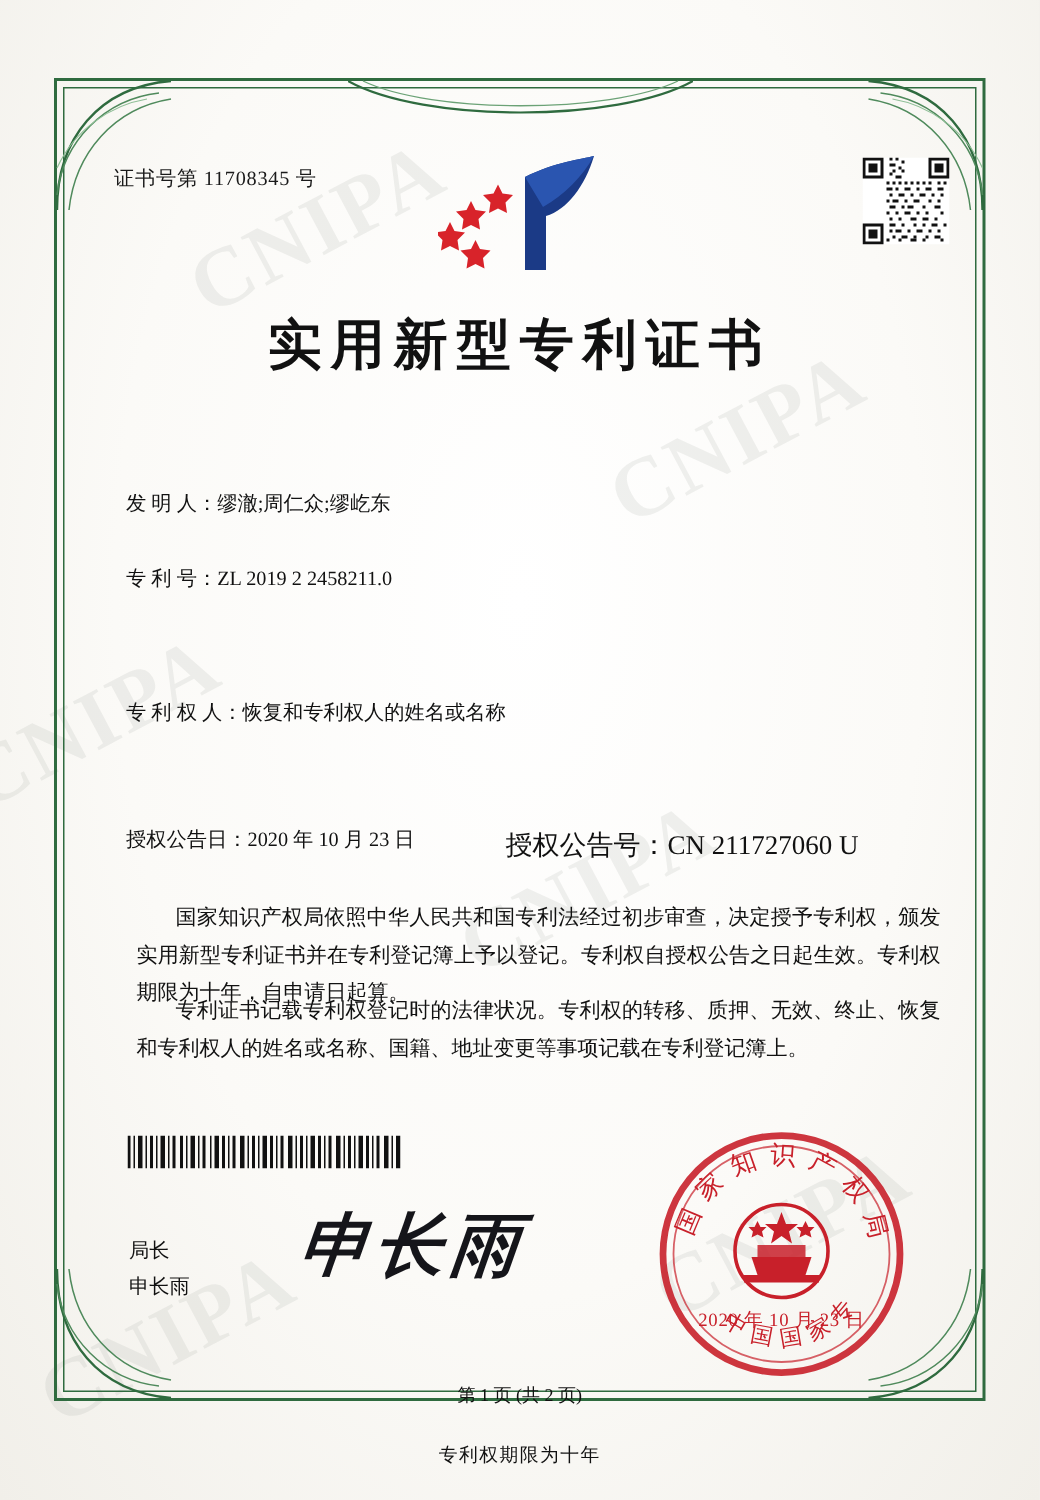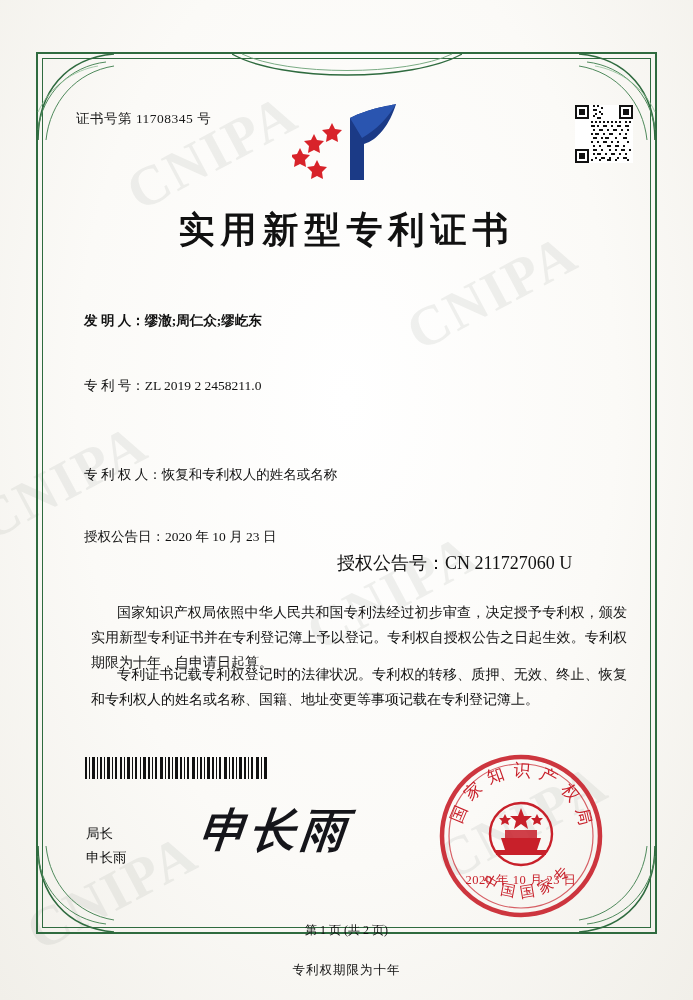--- a/index.html
+++ b/index.html
@@ -102,26 +102,26 @@
   }
   .field .lbl {
     display: inline-block;
   }
   .field .val {
     display: inline-block;
   }
   .lbl-plain { display:inline-block; }
 
   #f-name   { top: 293px; }
-  #f-inv    { top: 312px; font-weight: bold; }
+  #f-inv    { top: 327px; }
   #f-patno  { top: 377px; }
   #f-appdate{ top: 424px; }
   #f-owner  { top: 466px; }
   #f-addr   { top: 511px; }
-  #f-pubdate{ top: 528px; }
+  #f-pubdate{ top: 551px; }
   #f-pubno  { position:absolute; left: 337px; top: 551px; font-size: 18px; color:#111; white-space: nowrap;}
 
   
   .para {
     position: absolute;
     left: 91px;
     width: 536px;
     font-size: 14px;
     line-height: 25px;
     color: #111;

